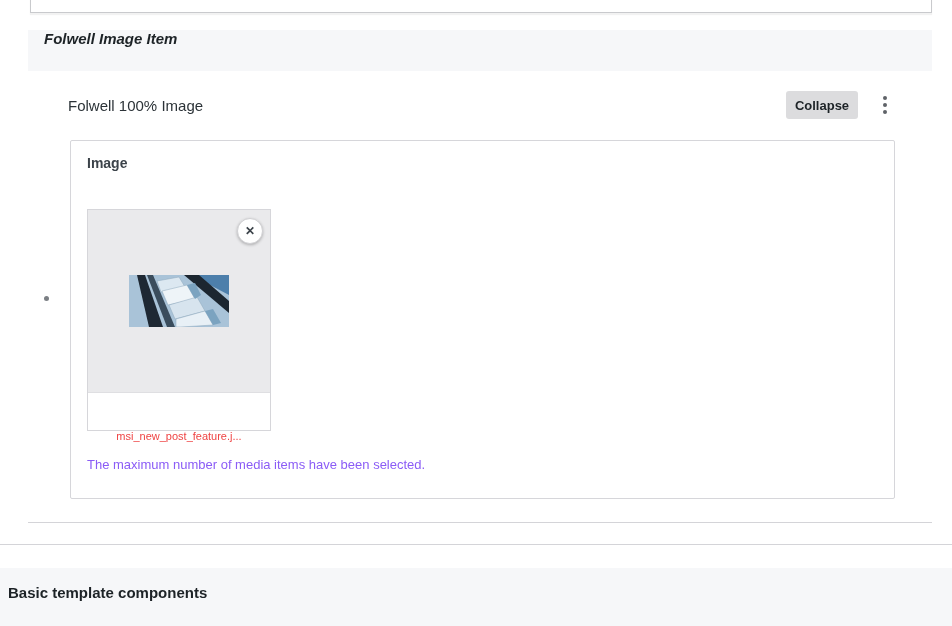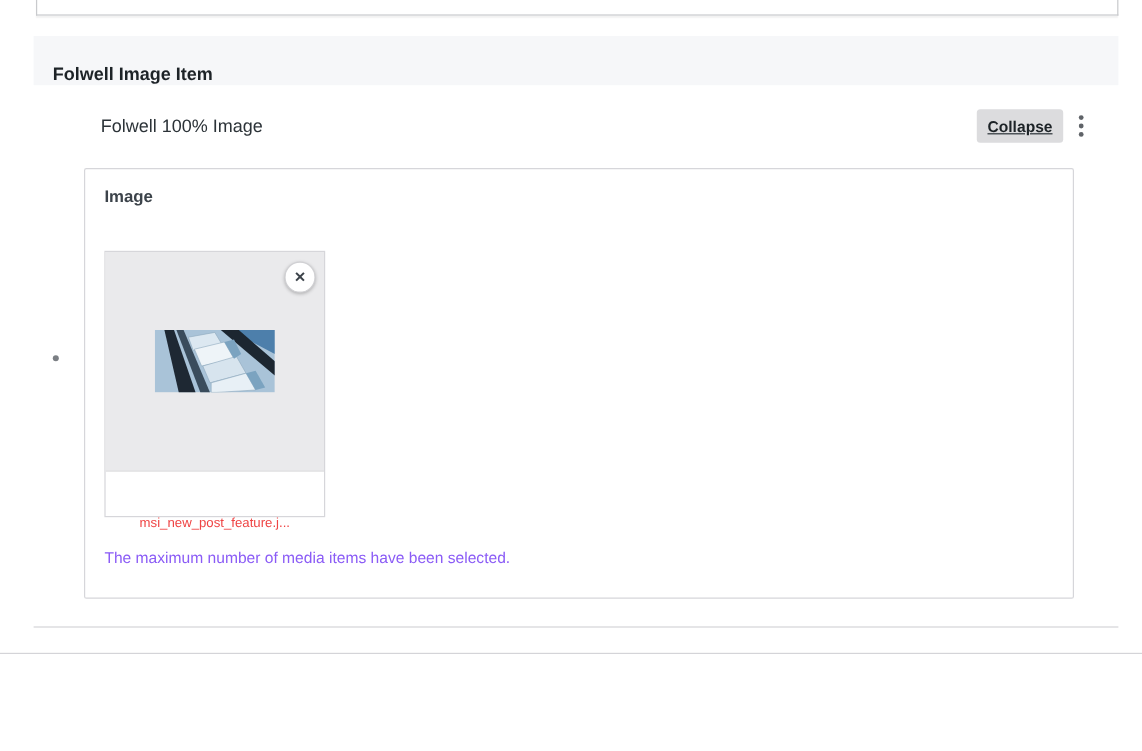--- a/index.html
+++ b/index.html
@@ -13,31 +13,31 @@
   
   .prev-panel {
     position:absolute; left:30px; top:-2px; width:902px; height:15px;
     background:#fff; border:1px solid #c9cacd; border-top:none;
     box-shadow:0 2px 1px rgba(0,0,0,.05);
   }
 
   
   .group-header {
     position:absolute; left:28px; top:30px; width:904px; height:41px;
-    background:#f6f7f9; display:flex; align-items:flex-end; padding-left:16px;
+    background:#f6f7f9; display:flex; align-items:flex-start; padding-left:16px;font-style:italic;
   }
   .group-header h3 { font-size:15px; font-weight:bold; color:#1d2327; }
 
   
   .field-row {
-    position:absolute; left:84px; top:90px; width:824px; height:30px;
+    position:absolute; left:68px; top:90px; width:824px; height:30px;
     display:flex; align-items:center; justify-content:space-between;
   }
   .field-label { font-size:15px; color:#2c3338; }
-  .row-actions { display:flex; align-items:center; gap:8px;text-decoration:underline; }
+  .row-actions { display:flex; align-items:center; gap:20px; }
   .collapse-btn {
     width:72px; height:28px; background:#dcdcde; border:none; border-radius:3px;
     font-family:"Liberation Sans", sans-serif;
     font-size:13px; font-weight:bold; color:#1d2327; cursor:pointer;
   }
   .kebab {
     background:none; border:none; cursor:pointer; padding:2px 5px;
     display:flex; flex-direction:column; align-items:center; gap:3px;
   }
   .kebab .dot { width:4px; height:4px; border-radius:50%; background:#5f6368; }
@@ -143,14 +143,17 @@
     </div>
 
     <p class="max-msg">The maximum number of media items have been selected.</p>
   </div>
 
   <span class="bullet"></span>
 
   <div class="divider divider-inset"></div>
   <div class="divider divider-full"></div>
 
+  <section class="bottom-band">
+    <h3>Basic template components</h3>
+  </section>
 
 </div>
 
 </body></html>

